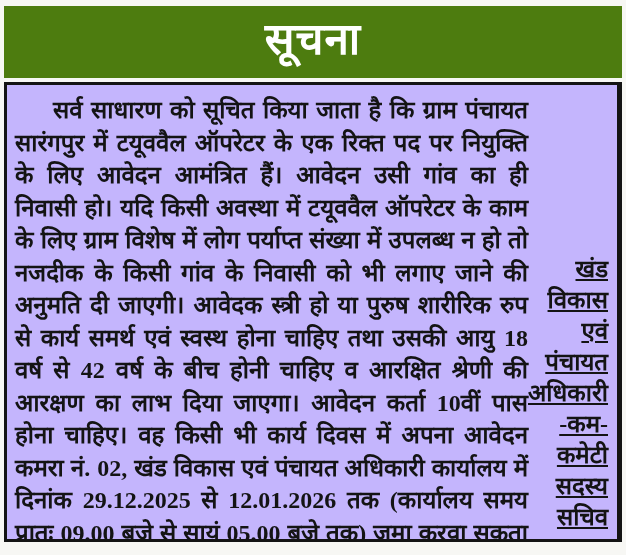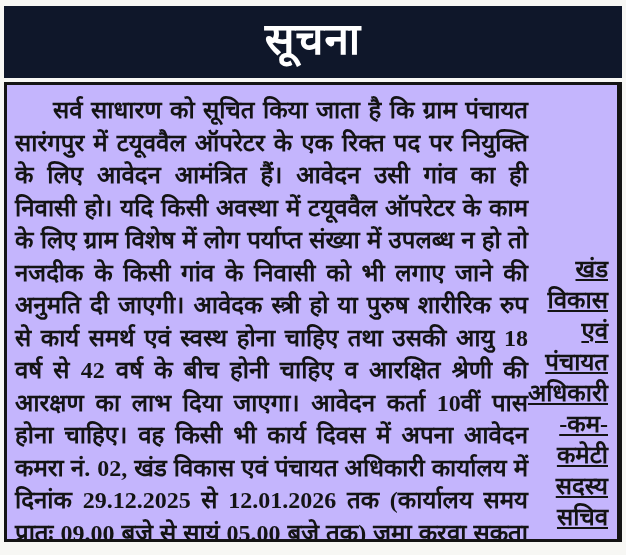--- a/index.html
+++ b/index.html
@@ -17,21 +17,21 @@
     overflow: hidden;
     box-sizing: border-box;
   }
   
   .notice-banner {
     position: absolute;
     top: 6px;
     left: 4px;
     right: 4px;
     height: 72px;
-    background: #0f172a;
+    background: #4d7c0f;
     display: flex;
     align-items: center;
     justify-content: center;
   }
   .notice-banner .title {
     color: #ffffff;
     font-size: 44px;
     font-weight: 700;
     letter-spacing: 1px;
     line-height: 1;

